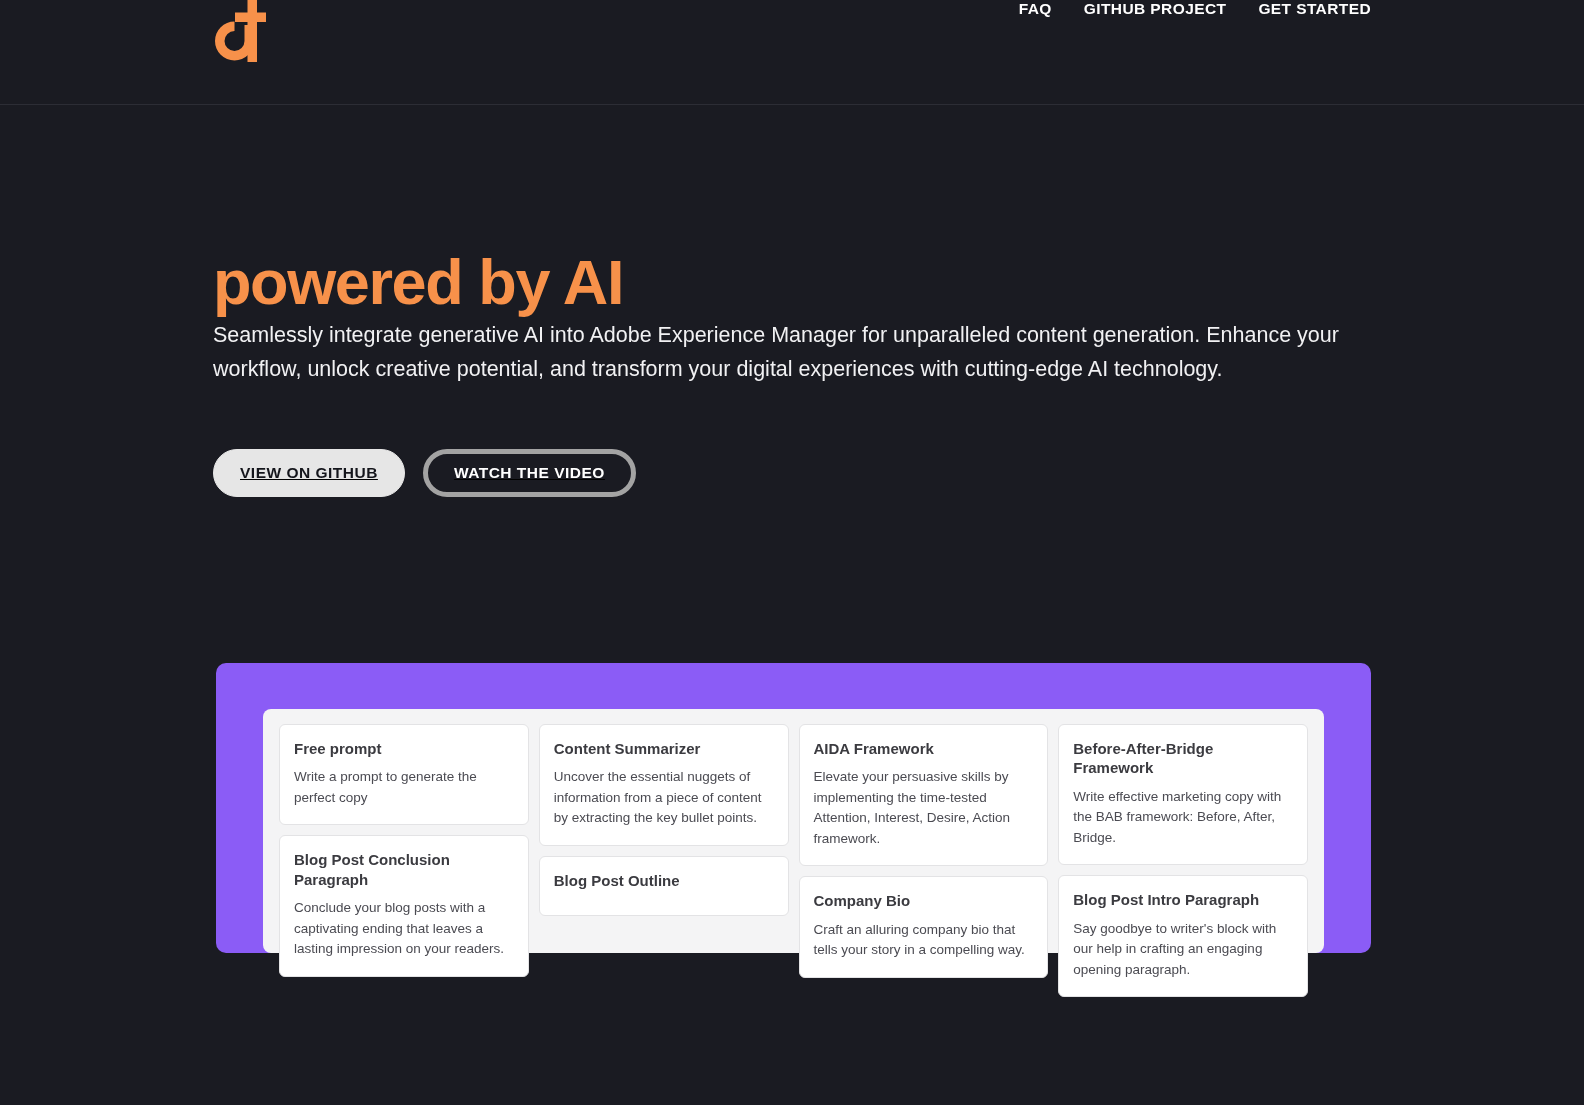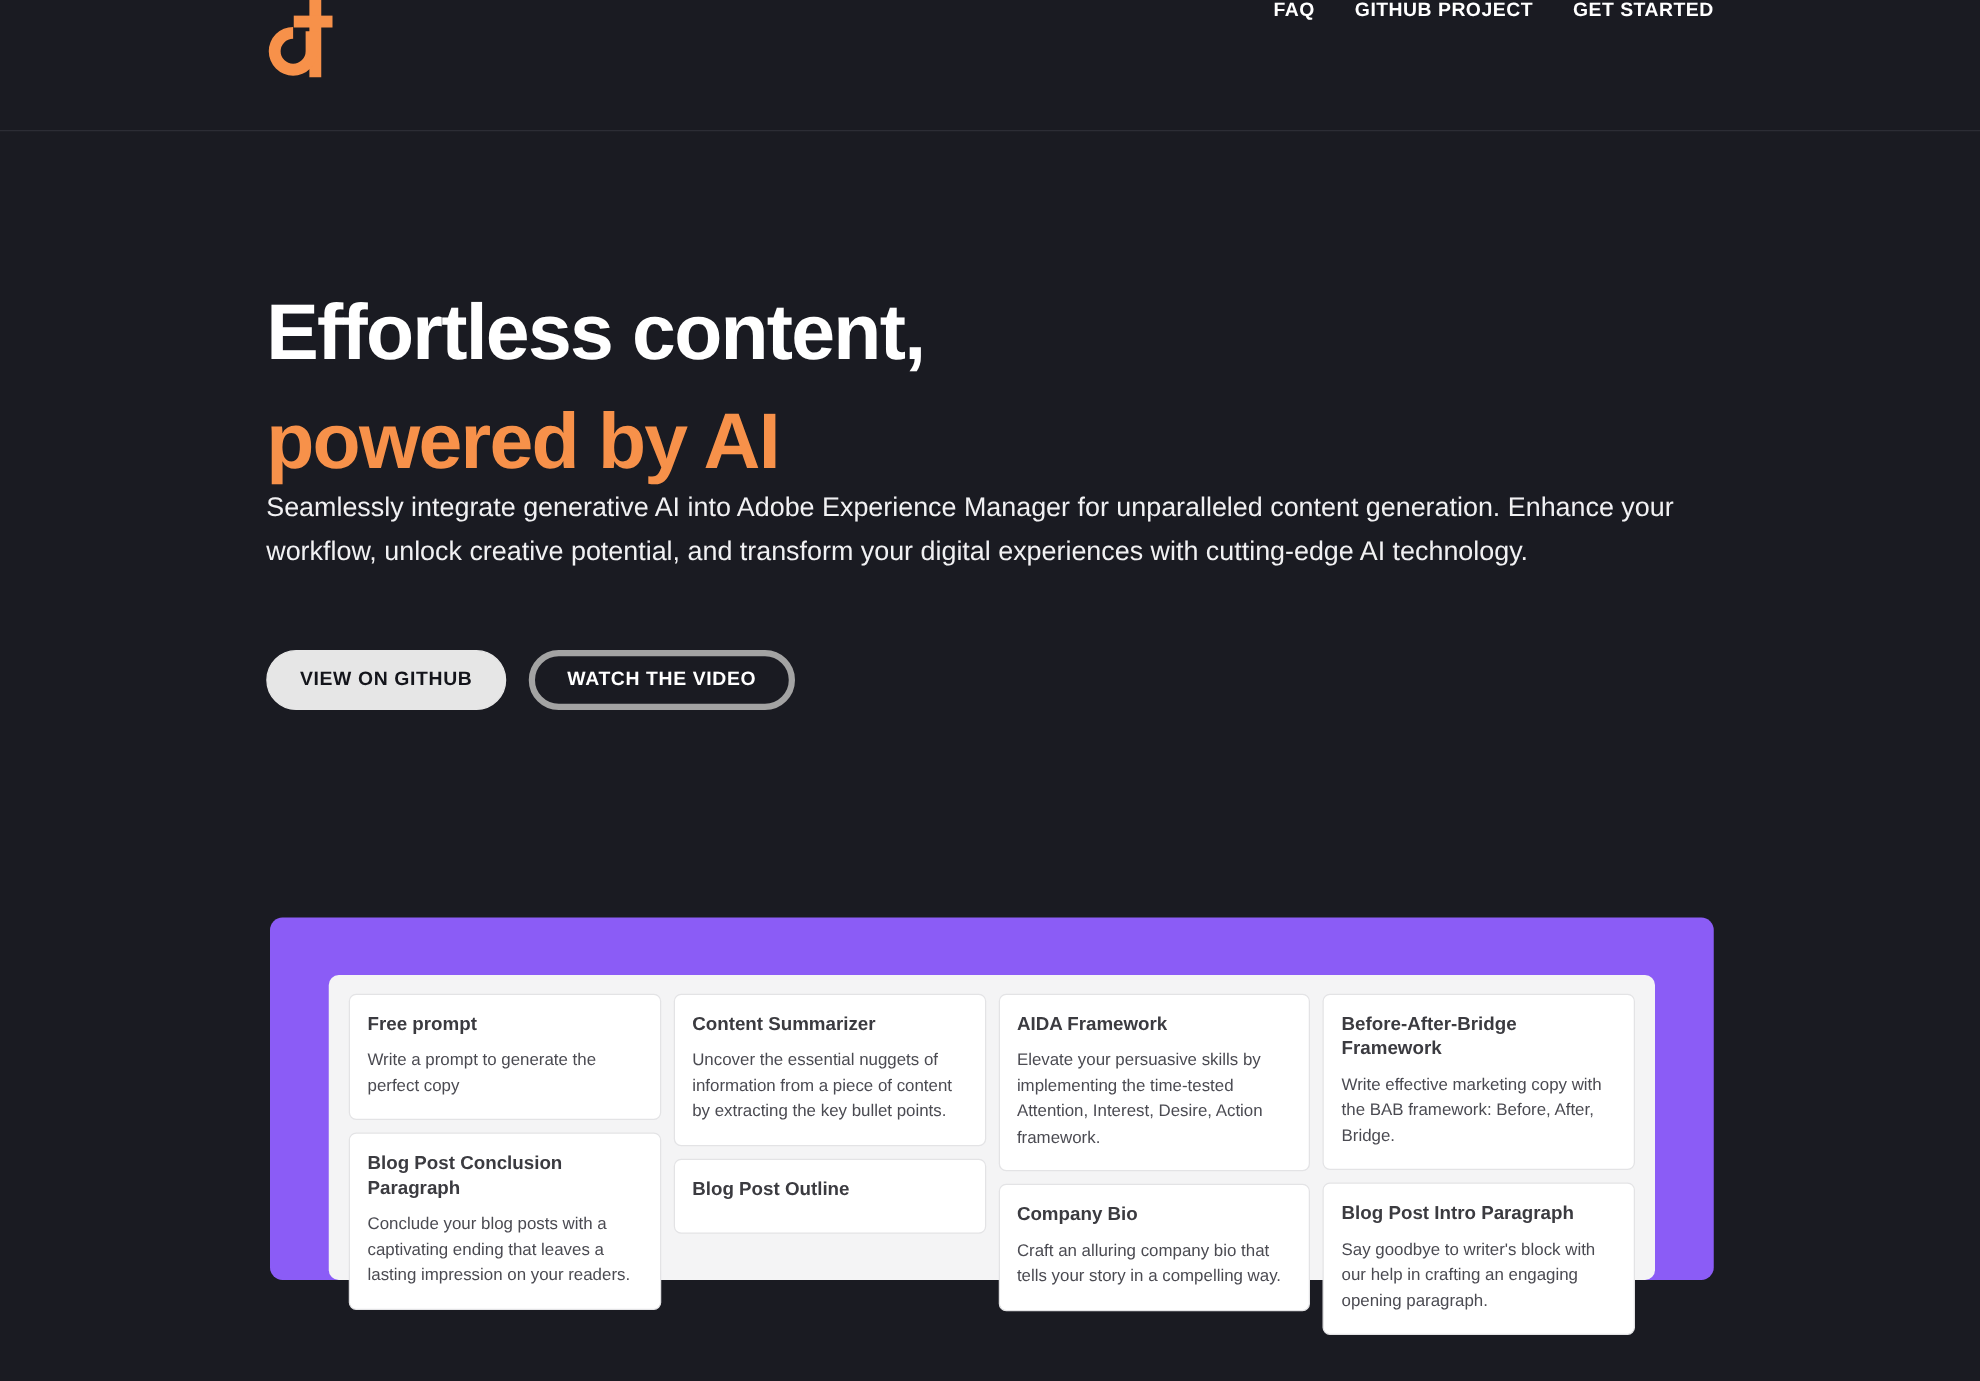--- a/index.html
+++ b/index.html
@@ -76,20 +76,21 @@
     font-size: 21.5px;
     line-height: 1.59;
     color: #f1f1f3;
     font-weight: 400;
   }
 
   .hero-actions {
     margin-top: 62px;
     display: flex;
     gap: 18px;
+    text-decoration: underline;
   }
 
   .btn {
     display: inline-flex;
     align-items: center;
     justify-content: center;
     height: 48px;
     padding: 0 26px;
     border-radius: 999px;
     font-size: 15.5px;
@@ -176,21 +177,20 @@
 
   <nav class="main-nav">
     <a class="nav-link" href="#">FAQ</a>
     <a class="nav-link" href="#">GITHUB PROJECT</a>
     <a class="nav-link" href="#">GET STARTED</a>
   </nav>
 </header>
 
 <section class="hero">
   <h1 class="hero-title">
-    <span>Effortless content,</span>
     <span class="accent-line">powered by AI</span>
   </h1>
 
   <p class="hero-sub">Seamlessly integrate generative AI into Adobe Experience Manager for unparalleled content generation. Enhance your workflow, unlock creative potential, and transform your digital experiences with cutting-edge AI technology.</p>
 
   <div class="hero-actions">
     <a class="btn btn-primary" href="#">VIEW ON GITHUB</a>
     <a class="btn btn-secondary" href="#">WATCH THE VIDEO</a>
   </div>
 </section>

